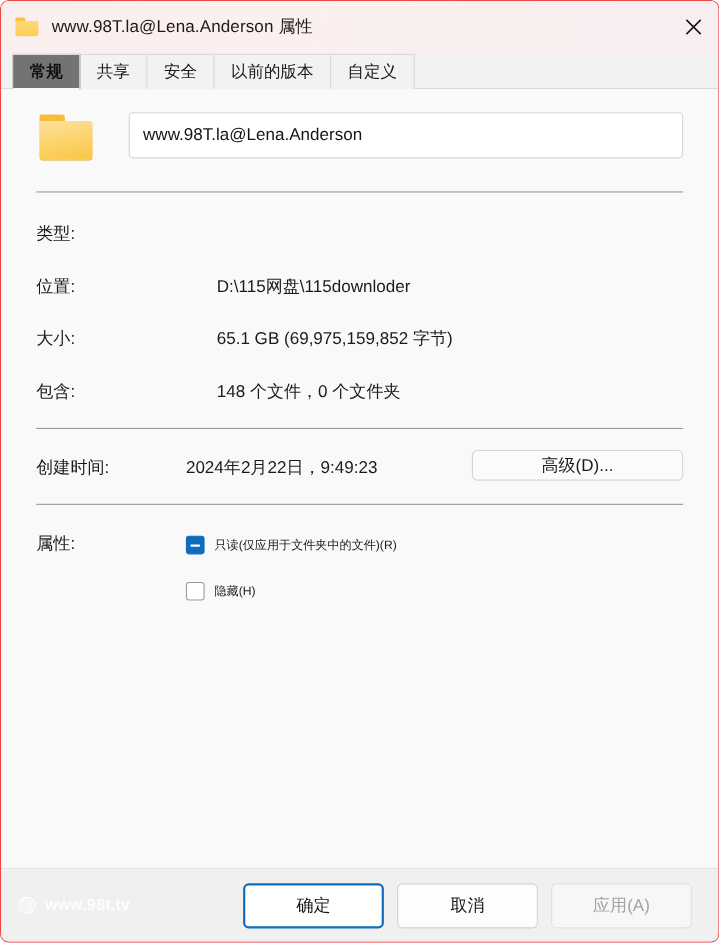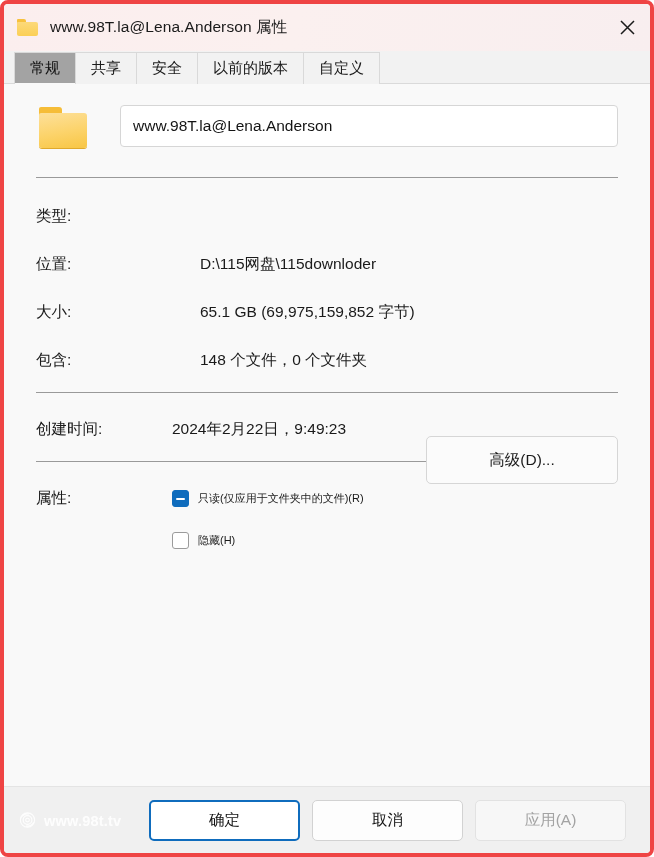--- a/index.html
+++ b/index.html
@@ -12,21 +12,21 @@
     height: 857px;
     font-family: "Liberation Sans", "DejaVu Sans", sans-serif;
     overflow: hidden;
   }
 
   .window {
     position: relative;
     width: 654px;
     height: 857px;
     box-sizing: border-box;
-    border: 4px solid #ef4444;
+    border: 1px solid #ef4444;
     border-radius: 8px;
     background: #f9f9f9;
     overflow: hidden;
     display: flex;
     flex-direction: column;
   }
 
   
   .titlebar {
     height: 47px;
@@ -109,24 +109,25 @@
     background: #f2f2f2;
     border: 1px solid #d9d9d9;
     border-bottom: none;
     margin-right: -1px;
     position: relative;
     z-index: 1;
     box-sizing: border-box;
     white-space: nowrap;
   }
   .tab.active {
-    background: #a3a3a3;
+    background: #737373;
     border-color: #d9d9d9;
     z-index: 3;
     color: #111;
+    font-weight: bold;
   }
   .tab.active::after {
     content: "";
     position: absolute;
     left: 0; right: 0; bottom: -1px;
     height: 2px;
     background: #f9f9f9;
     z-index: 4;
   }
 
@@ -271,32 +272,31 @@
     font-size: 11px;
     color: #1a1a1a;
     white-space: nowrap;
   }
 
   .adv-btn {
     position: absolute;
     right: 32px;
     top: 328px;
     width: 192px;
-    height: 48px;
+    height: 28px;
     background: #fbfbfb;
     border: 1px solid #d6d6d6;
     border-radius: 5px;
     display: flex;
     align-items: center;
     justify-content: center;
     font-size: 15.5px;
     color: #1a1a1a;
     box-sizing: border-box;
     cursor: default;
-    margin-top: 24px;
   }
 
   
   .footer {
     flex: 0 0 67px;
     height: 67px;
     background: #f0f0f0;
     border-top: 1px solid #e4e4e4;
     position: relative;
     display: flex;
@@ -316,21 +316,21 @@
   }
   .wm-logo { width: 19px; height: 19px; margin-right: 7px; flex: 0 0 19px; }
   .wm-text {
     font-size: 14.5px;
     font-weight: bold;
     color: #ffffff;
     letter-spacing: 0.2px;
   }
   .btn {
     height: 41px;
-    width: 151px;
+    width: 128px;
     border-radius: 5px;
     display: flex;
     align-items: center;
     justify-content: center;
     font-size: 15.5px;
     box-sizing: border-box;
     margin-left: 12px;
     cursor: default;
   }
   .btn.default {

